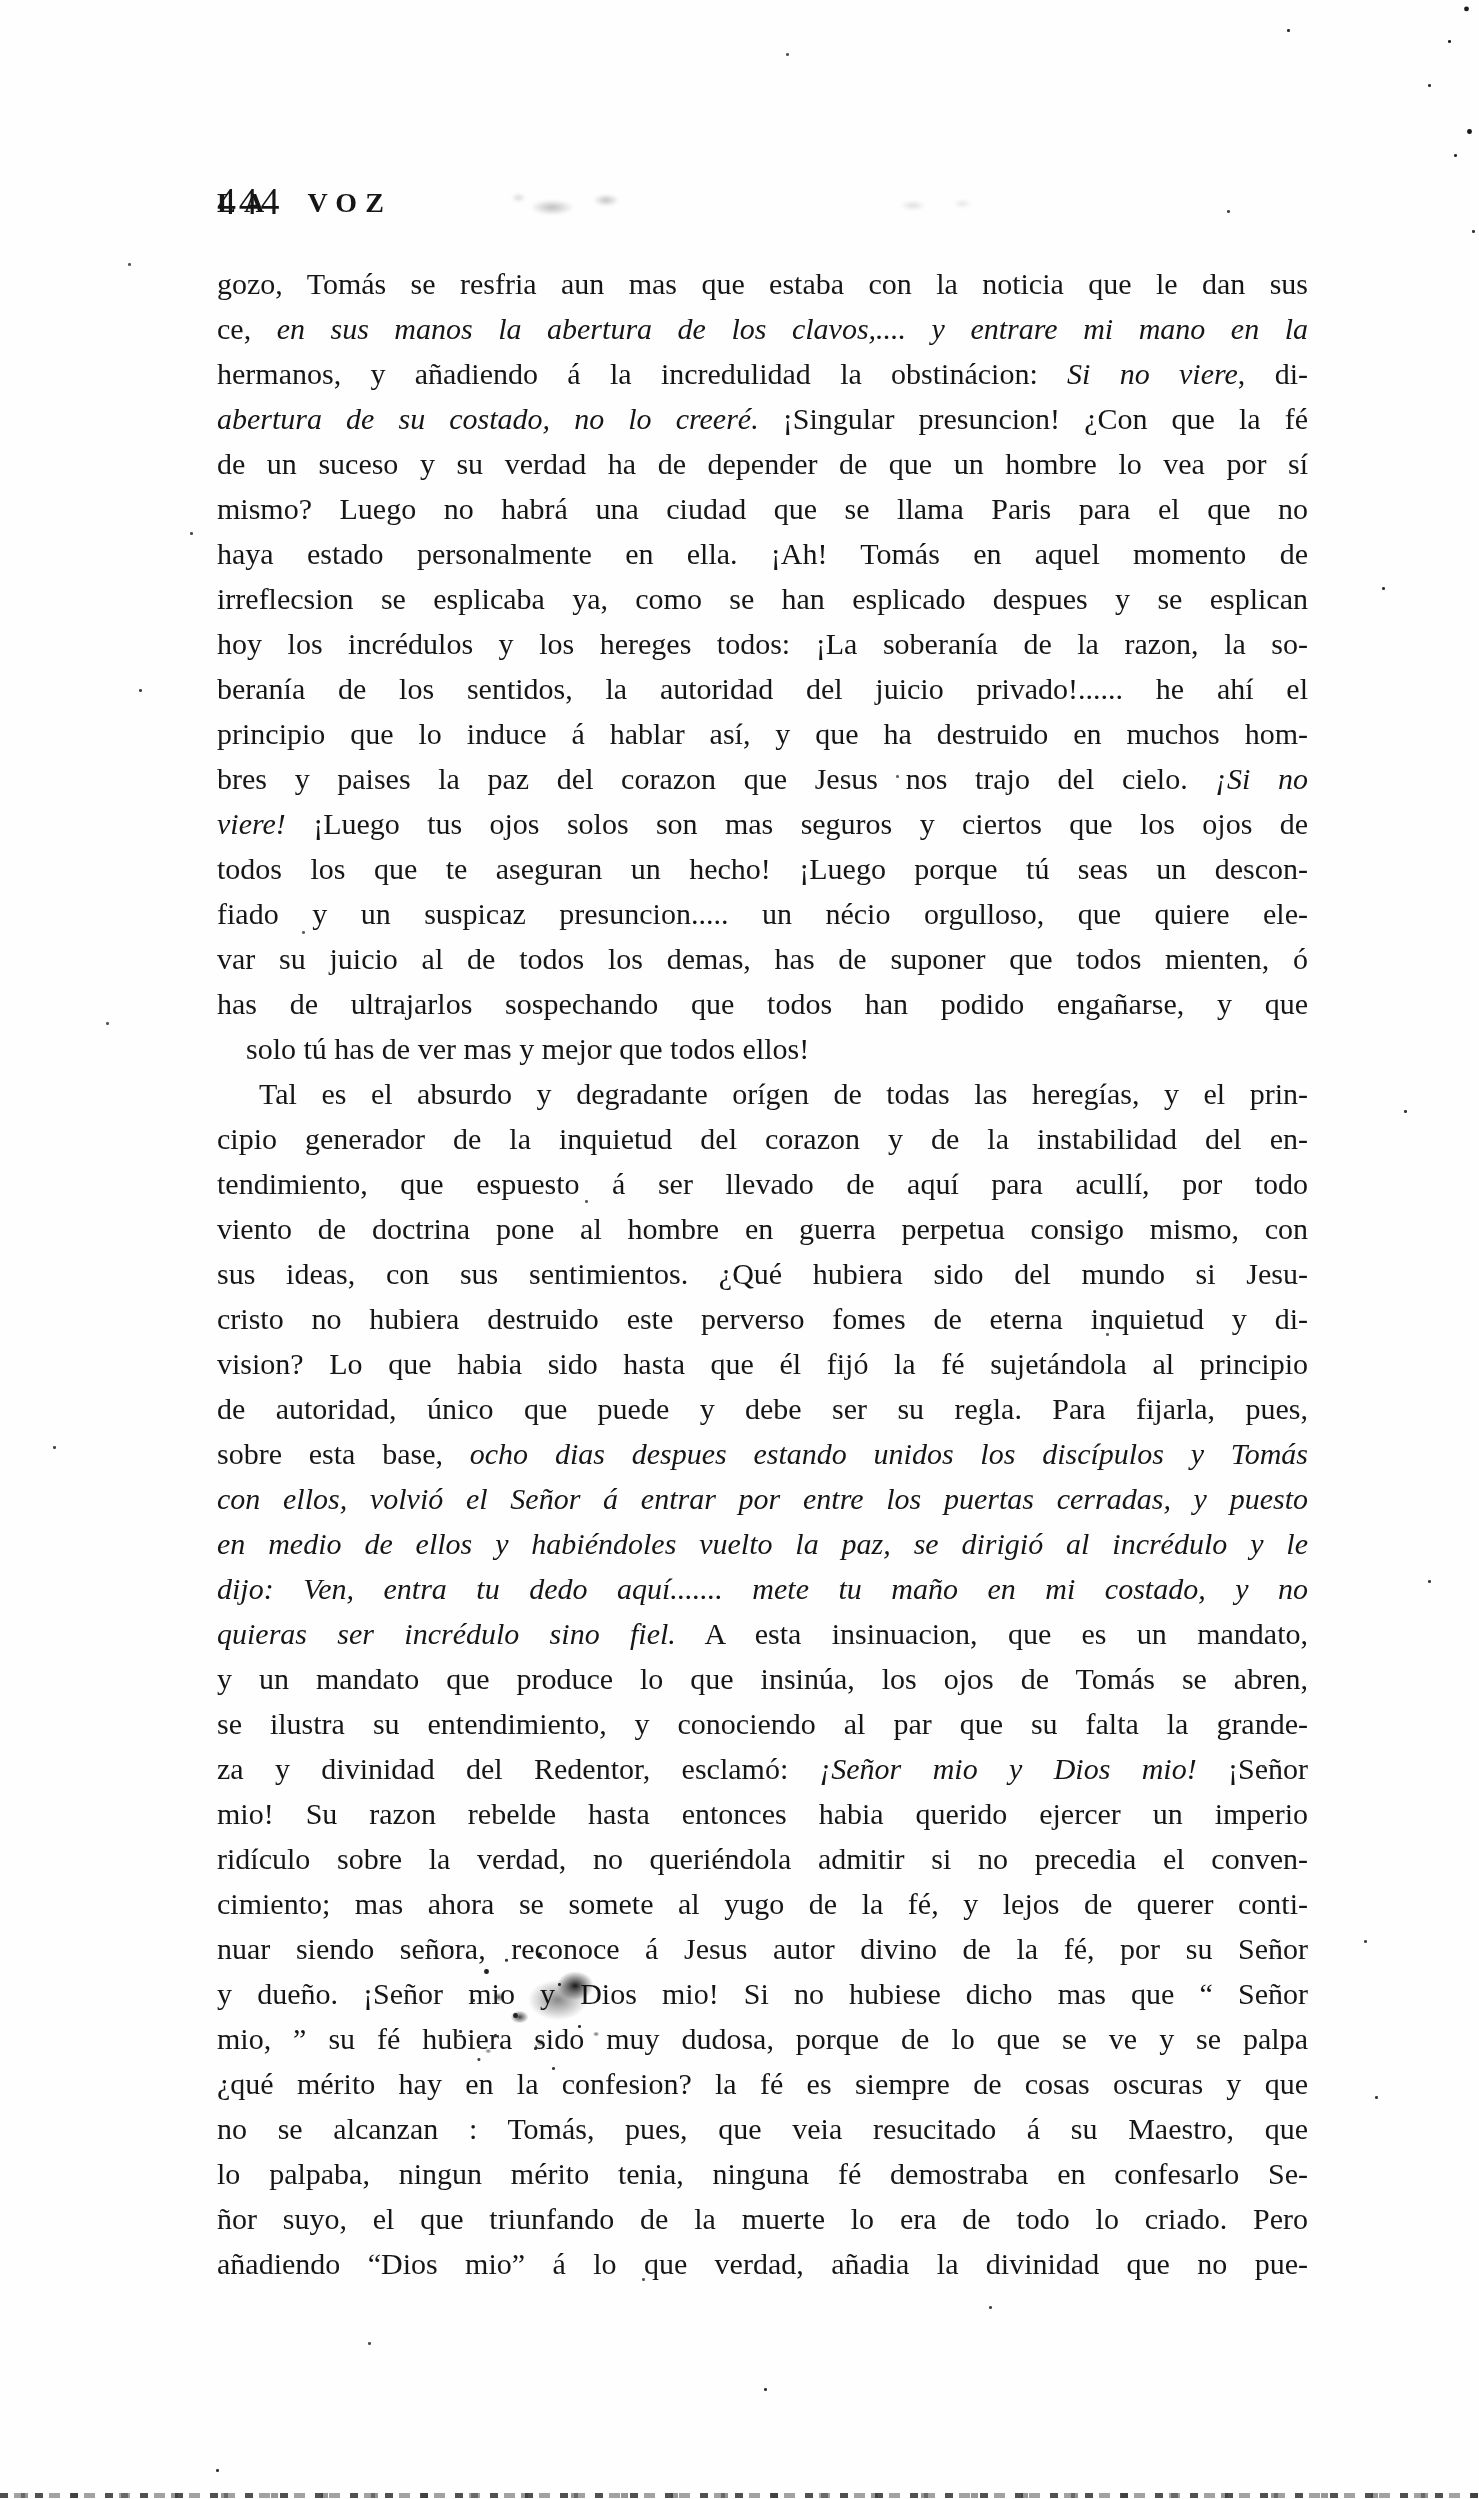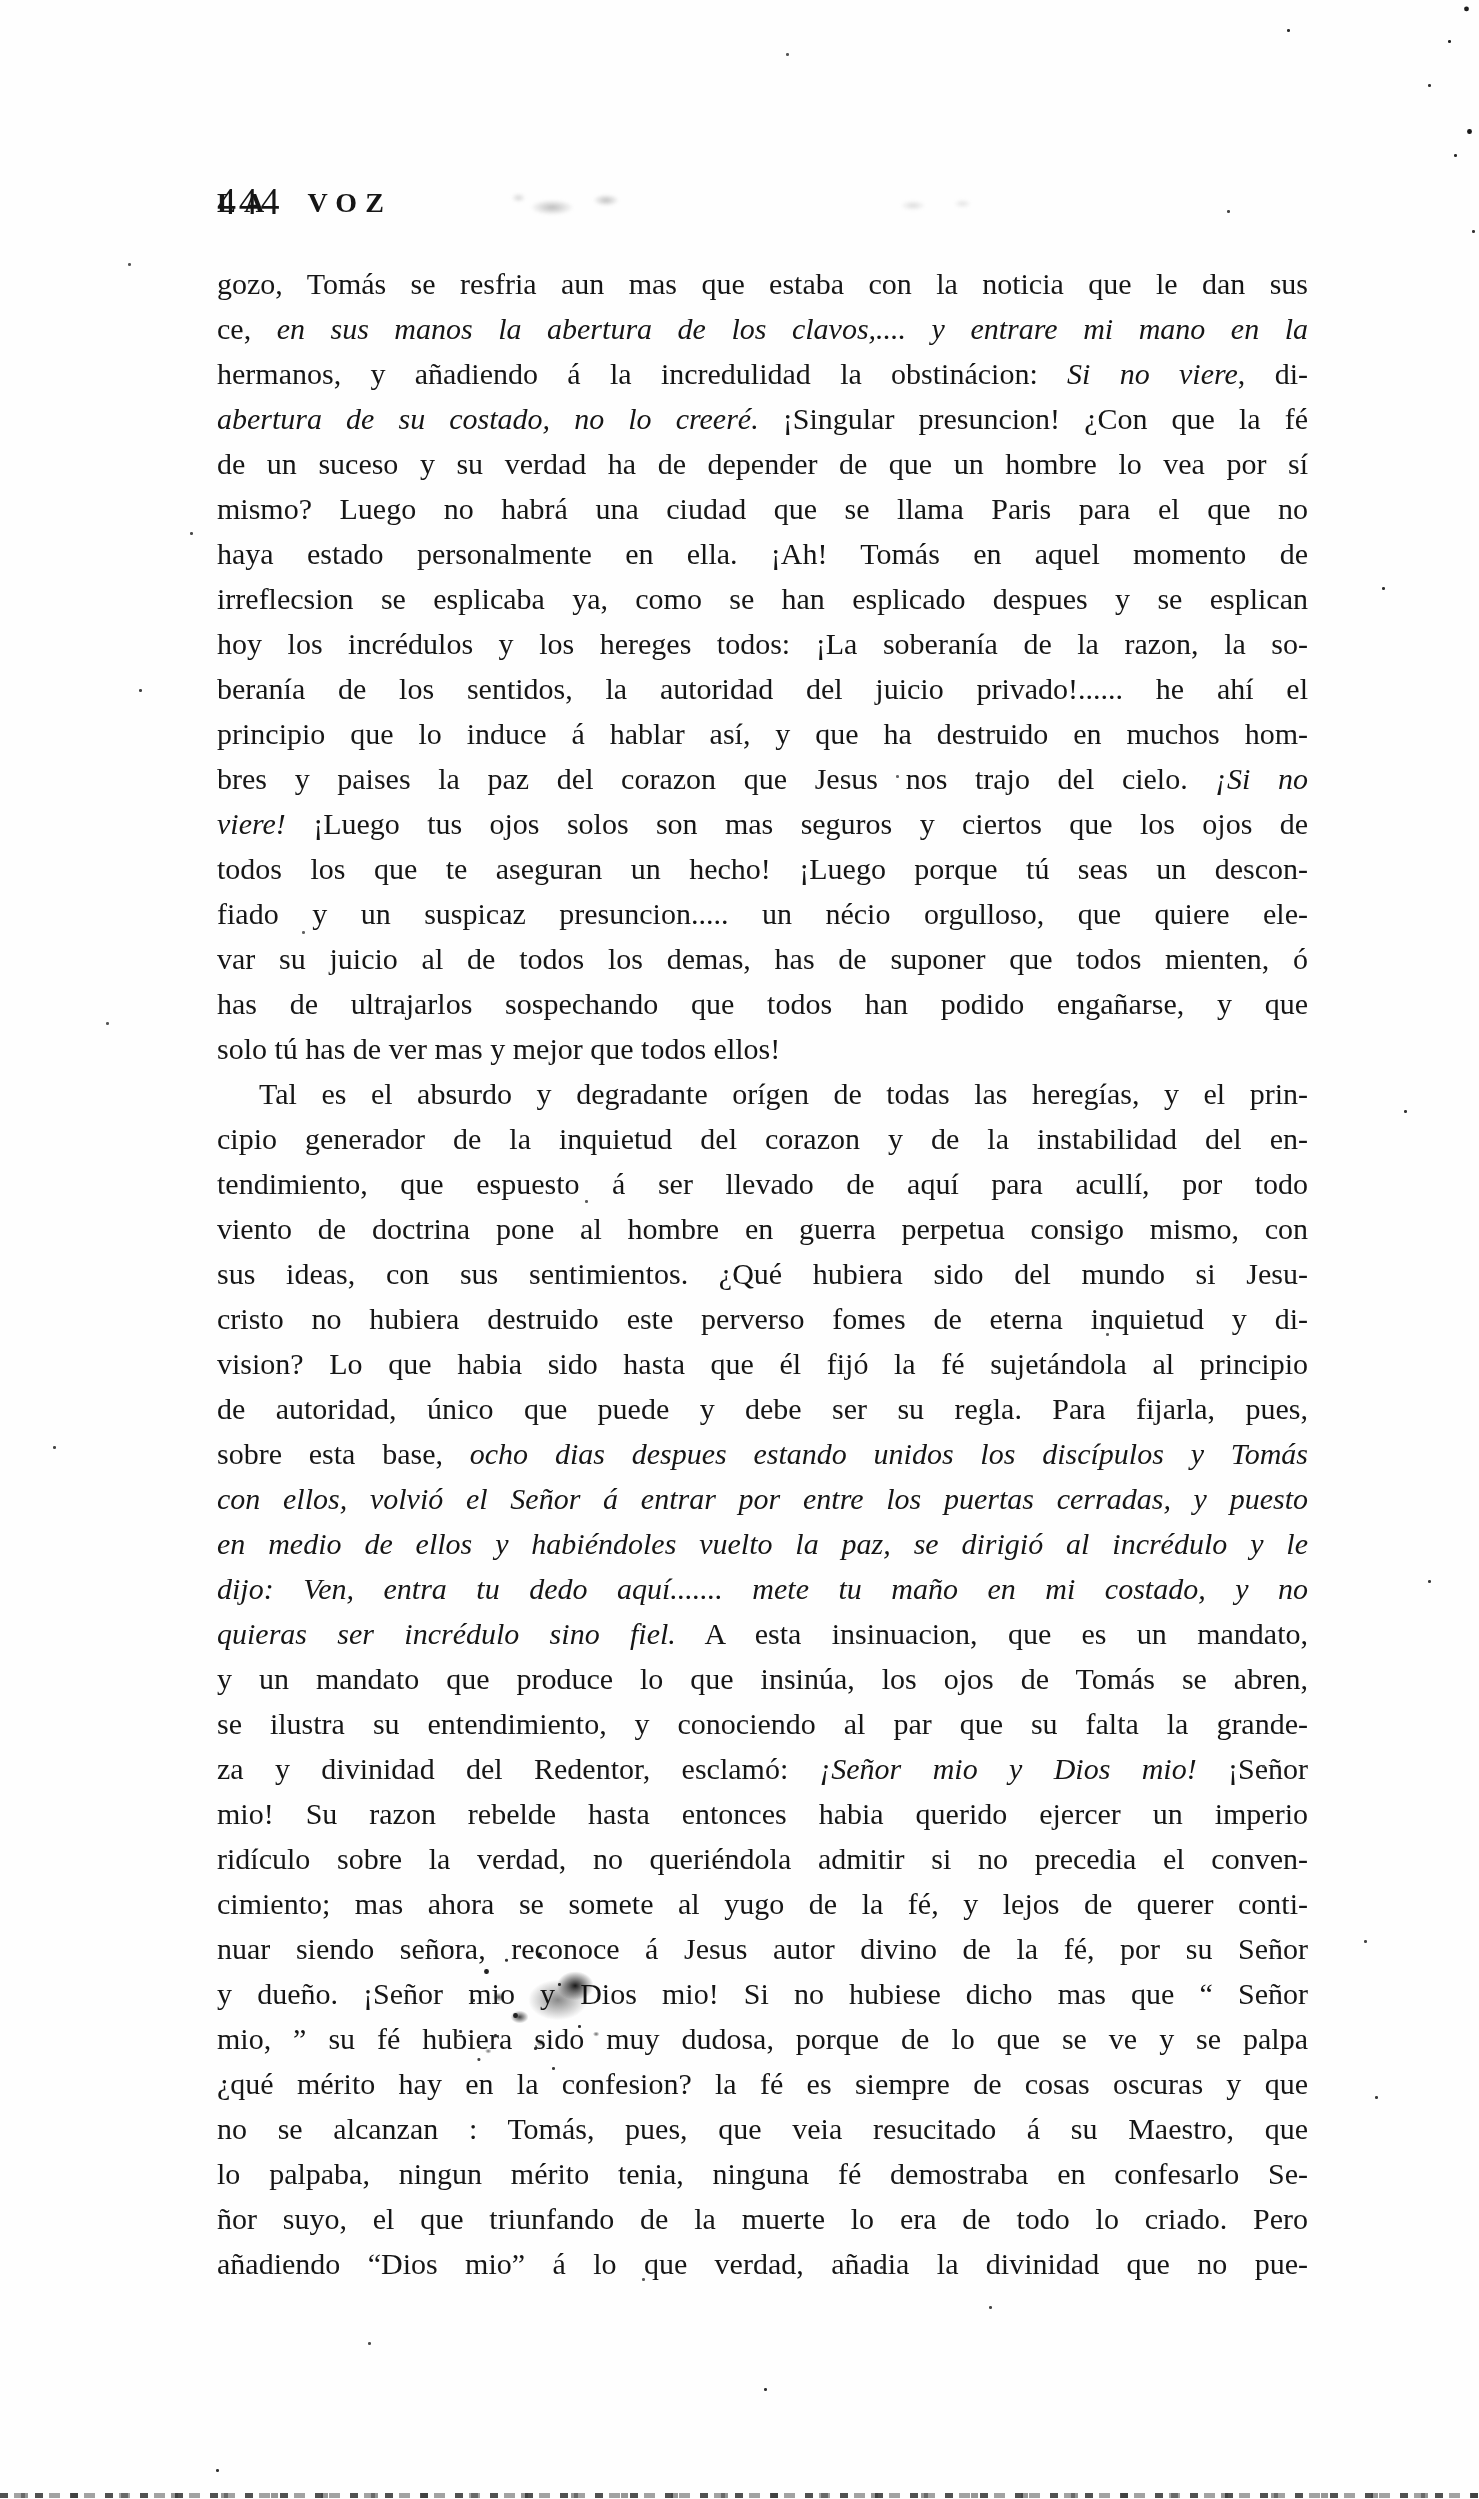--- a/index.html
+++ b/index.html
@@ -48,21 +48,21 @@
     top: 261px;
     width: 1091px;
     font-size: 30px;
     line-height: 45px;
   }
   .line {
     text-align: justify;
     text-align-last: justify;
     white-space: normal;
   }
-  .line.para-end { text-align-last: left; }
+  .line.para-end { text-align-last: left; margin-left: 29px; }
   .line.indent { text-indent: 42px; }
   .it { font-style: italic; }
 
   
   .artifact { pointer-events: none; }
 
   .header-smudge {
     position: absolute;
     left: 501px; top: 181px;
     width: 146px; height: 48px;

